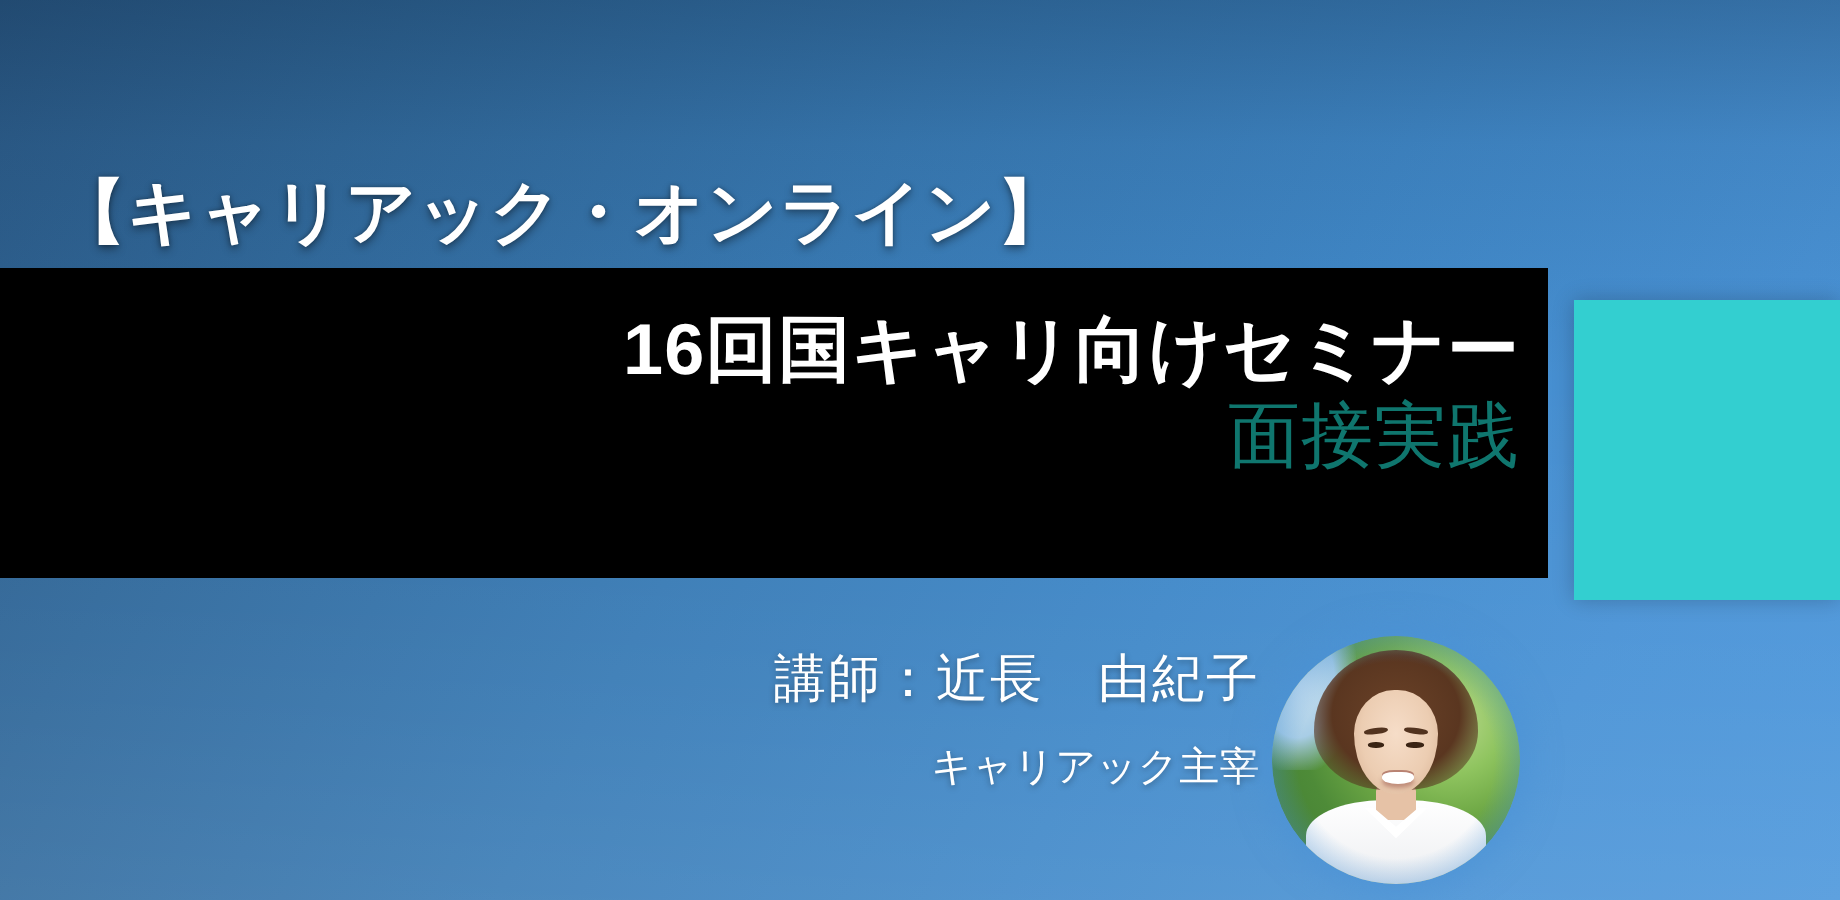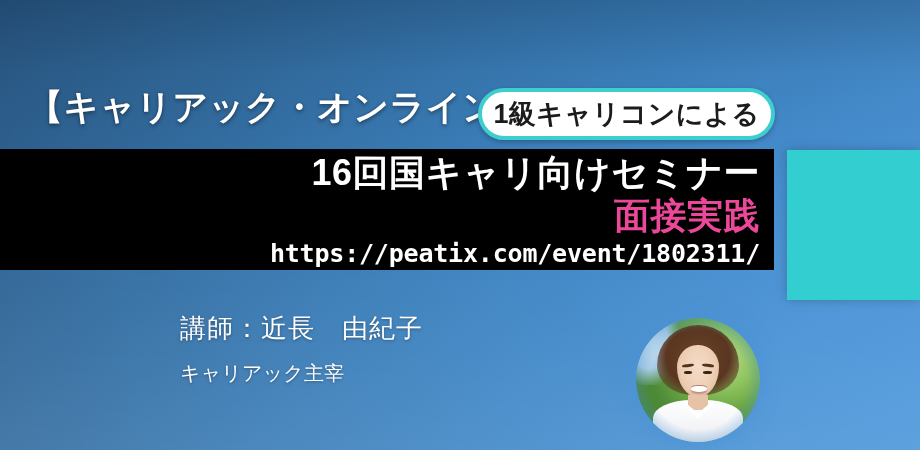--- a/index.html
+++ b/index.html
@@ -87,44 +87,44 @@
     font-size: 27px;
     font-weight: 700;
     letter-spacing: 0.3px;
     white-space: nowrap;
   }
 
   
   .title-bar {
     position: absolute;
     left: 0;
-    top: 149px;
+    top: 134px;
     width: 774px;
-    height: 121px;
+    height: 155px;
     background: #000000;
     box-sizing: border-box;
-    padding: 3px 14px 6px 0;
+    padding: 20px 14px 6px 0;
     display: flex;
     flex-direction: column;
     align-items: flex-end;
     justify-content: flex-start;
   }
   .title-main {
     color: #ffffff;
     font-size: 36px;
     font-weight: 700;
     line-height: 1.16;
     letter-spacing: 0.5px;
     white-space: nowrap;
     text-align: right;
   }
   .title-sub {
-    color: #ec4899;
+    color: #0f766e;
     font-size: 36px;
-    font-weight: 700;
+    font-weight: 400;
     line-height: 1.16;
     letter-spacing: 0.5px;
     white-space: nowrap;
     text-align: right;
     margin-top: 1px;
   }
   .title-url {
     color: #ffffff;
     font-family: "DejaVu Sans Mono", "Liberation Mono", monospace;
     font-size: 25px;
@@ -133,23 +133,23 @@
     line-height: 1.15;
     white-space: nowrap;
     margin-top: 3px;
     text-align: right;
   }
 
   
   .presenter {
     position: absolute;
     left: 180px;
-    top: 313px;
+    top: 324px;
     width: 450px;
-    text-align: left;
+    text-align: right;
     color: #ffffff;
     text-shadow: 0 1px 3px rgba(0,0,0,0.35);
   }
   .presenter-name {
     font-size: 26px;
     font-weight: 400;
     line-height: 1.22;
     letter-spacing: 1px;
     white-space: nowrap;
   }
@@ -282,28 +282,24 @@
 </style>
 </head>
 <body>
 
 <div id="poster">
 
   <div class="teal-block"></div>
 
   <div class="kicker">【キャリアック・オンライン】</div>
 
-  <div class="badge">
-    <span class="badge-label">1級キャリコンによる</span>
-  </div>
 
   <div class="title-bar">
     <div class="title-main">16回国キャリ向けセミナー</div>
     <div class="title-sub">面接実践</div>
-    <div class="title-url">https://peatix.com/event/1802311/</div>
   </div>
 
   <div class="presenter">
     <div class="presenter-name">講師：近長　由紀子</div>
     <div class="presenter-org">キャリアック主宰</div>
   </div>
 
   <div class="portrait">
     <div class="portrait-bg"></div>
     <div class="portrait-sky"></div>

